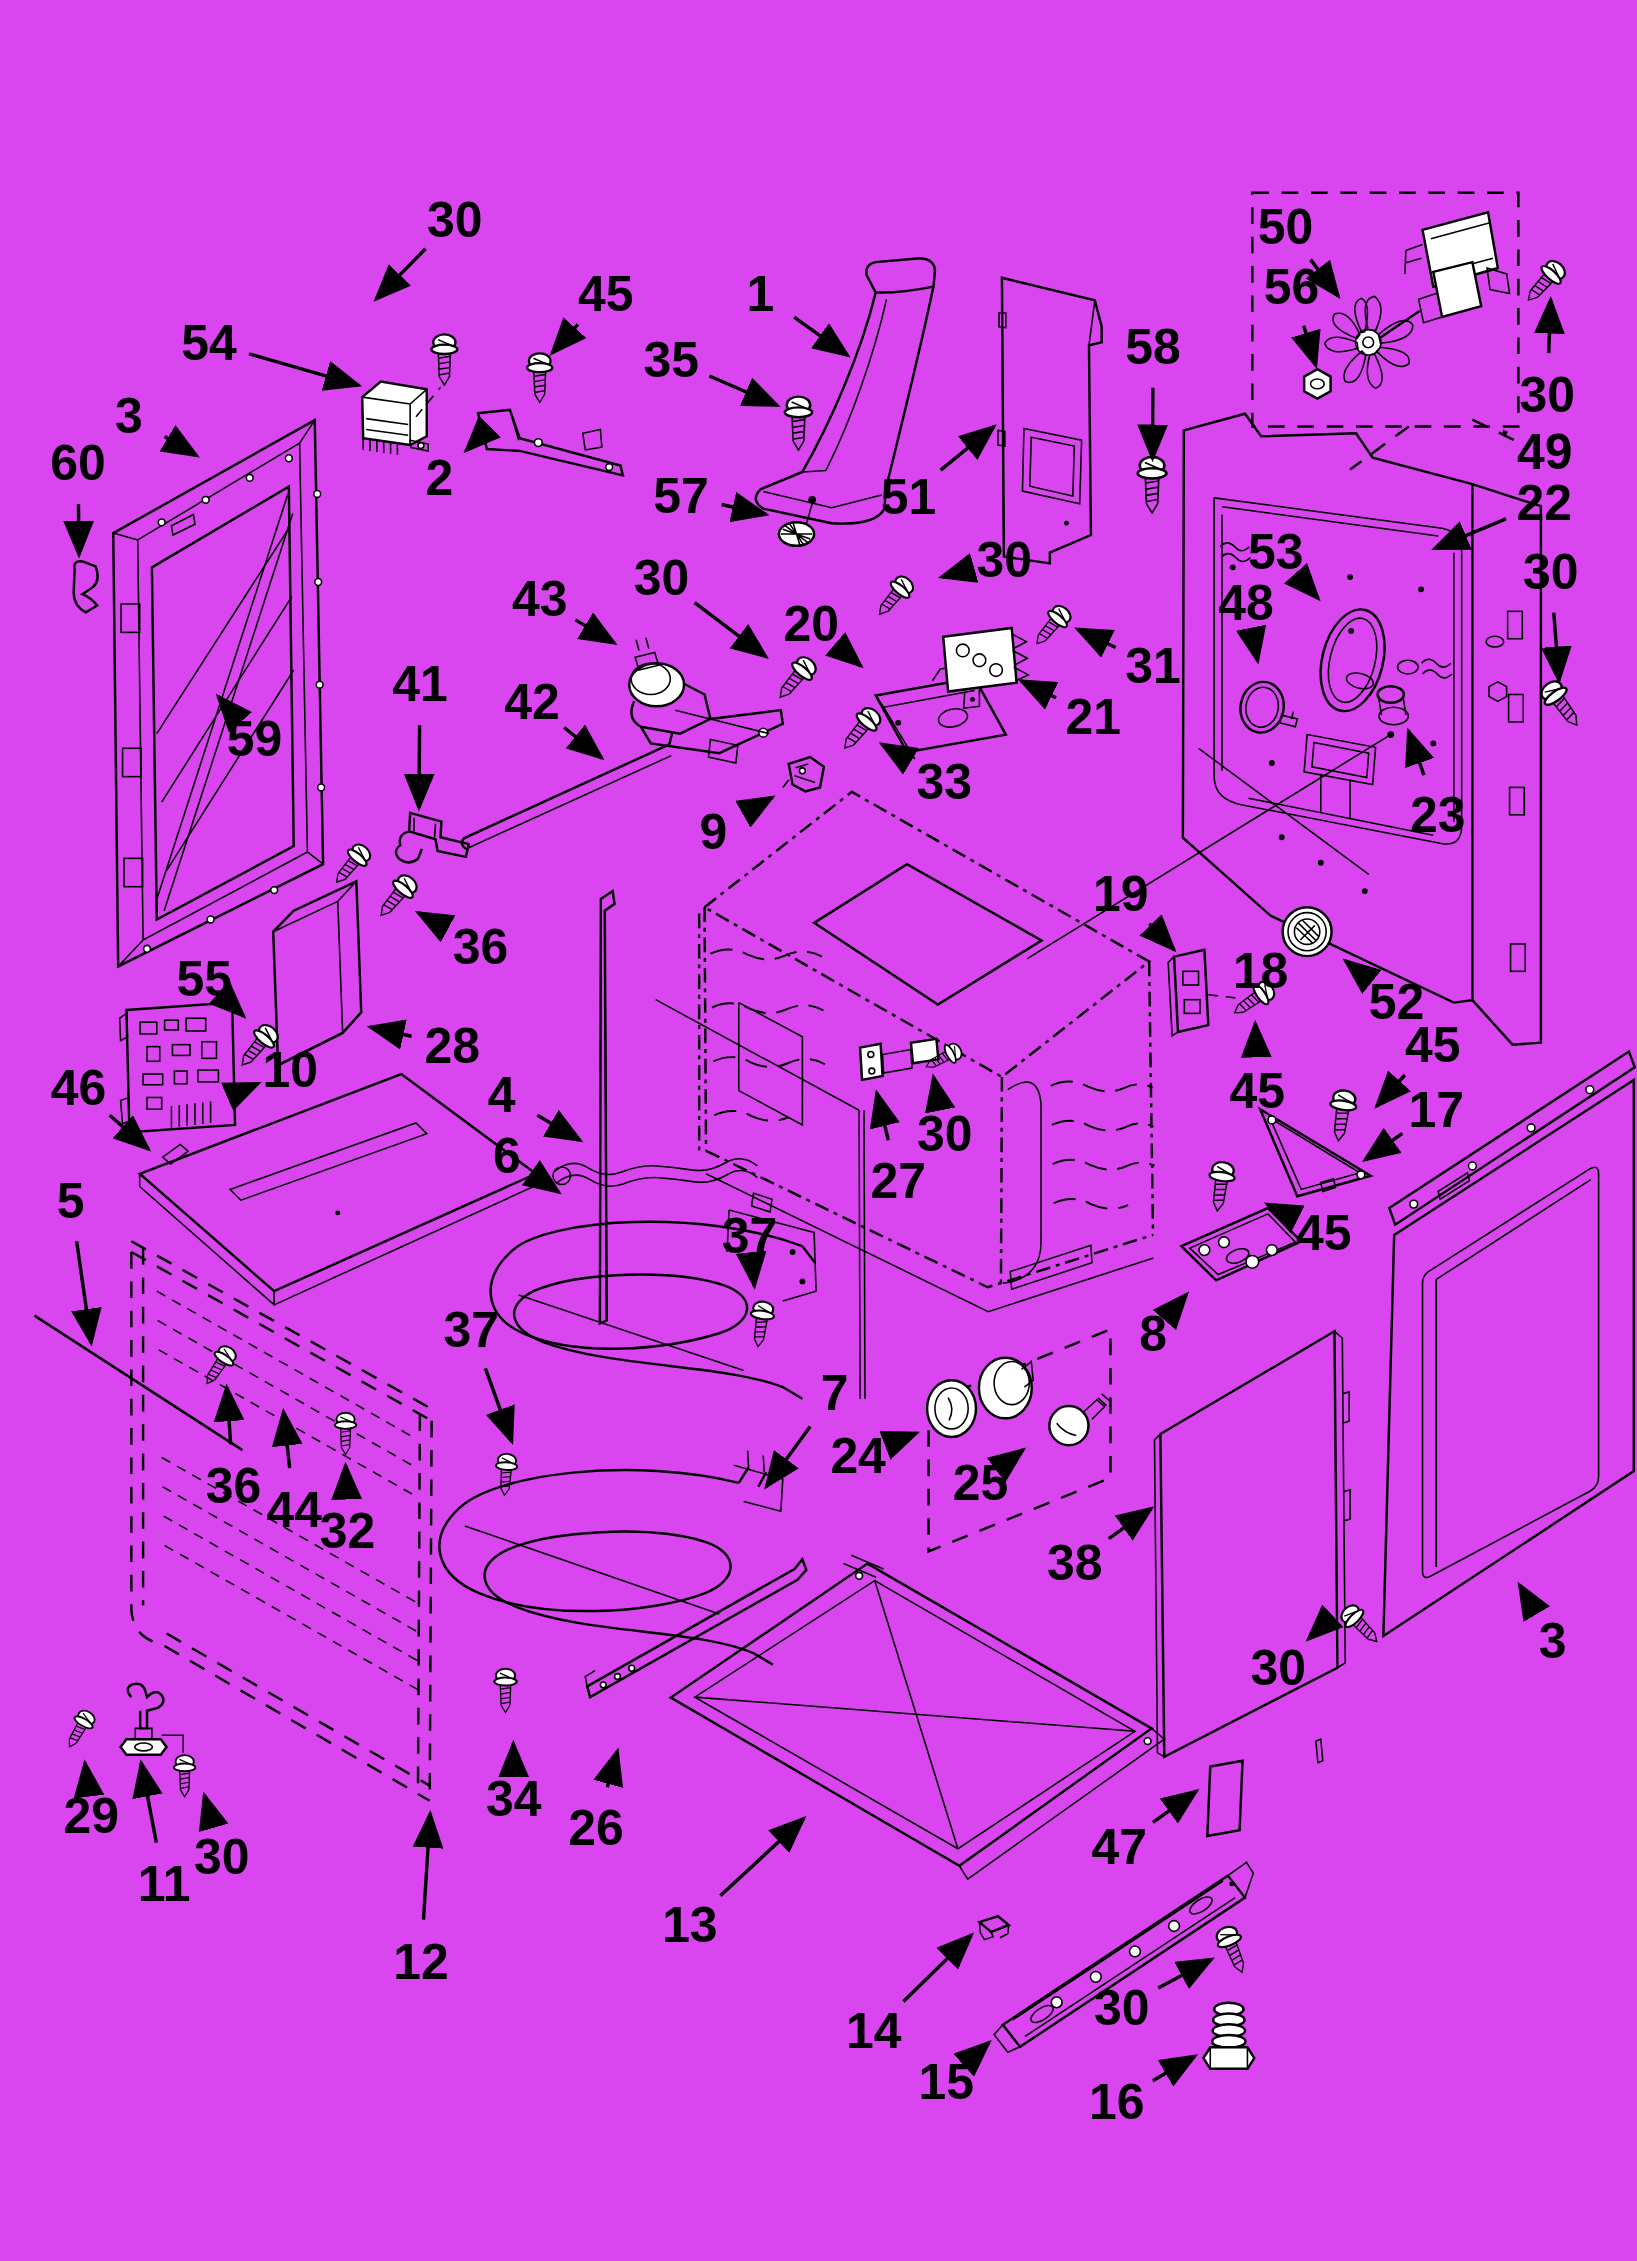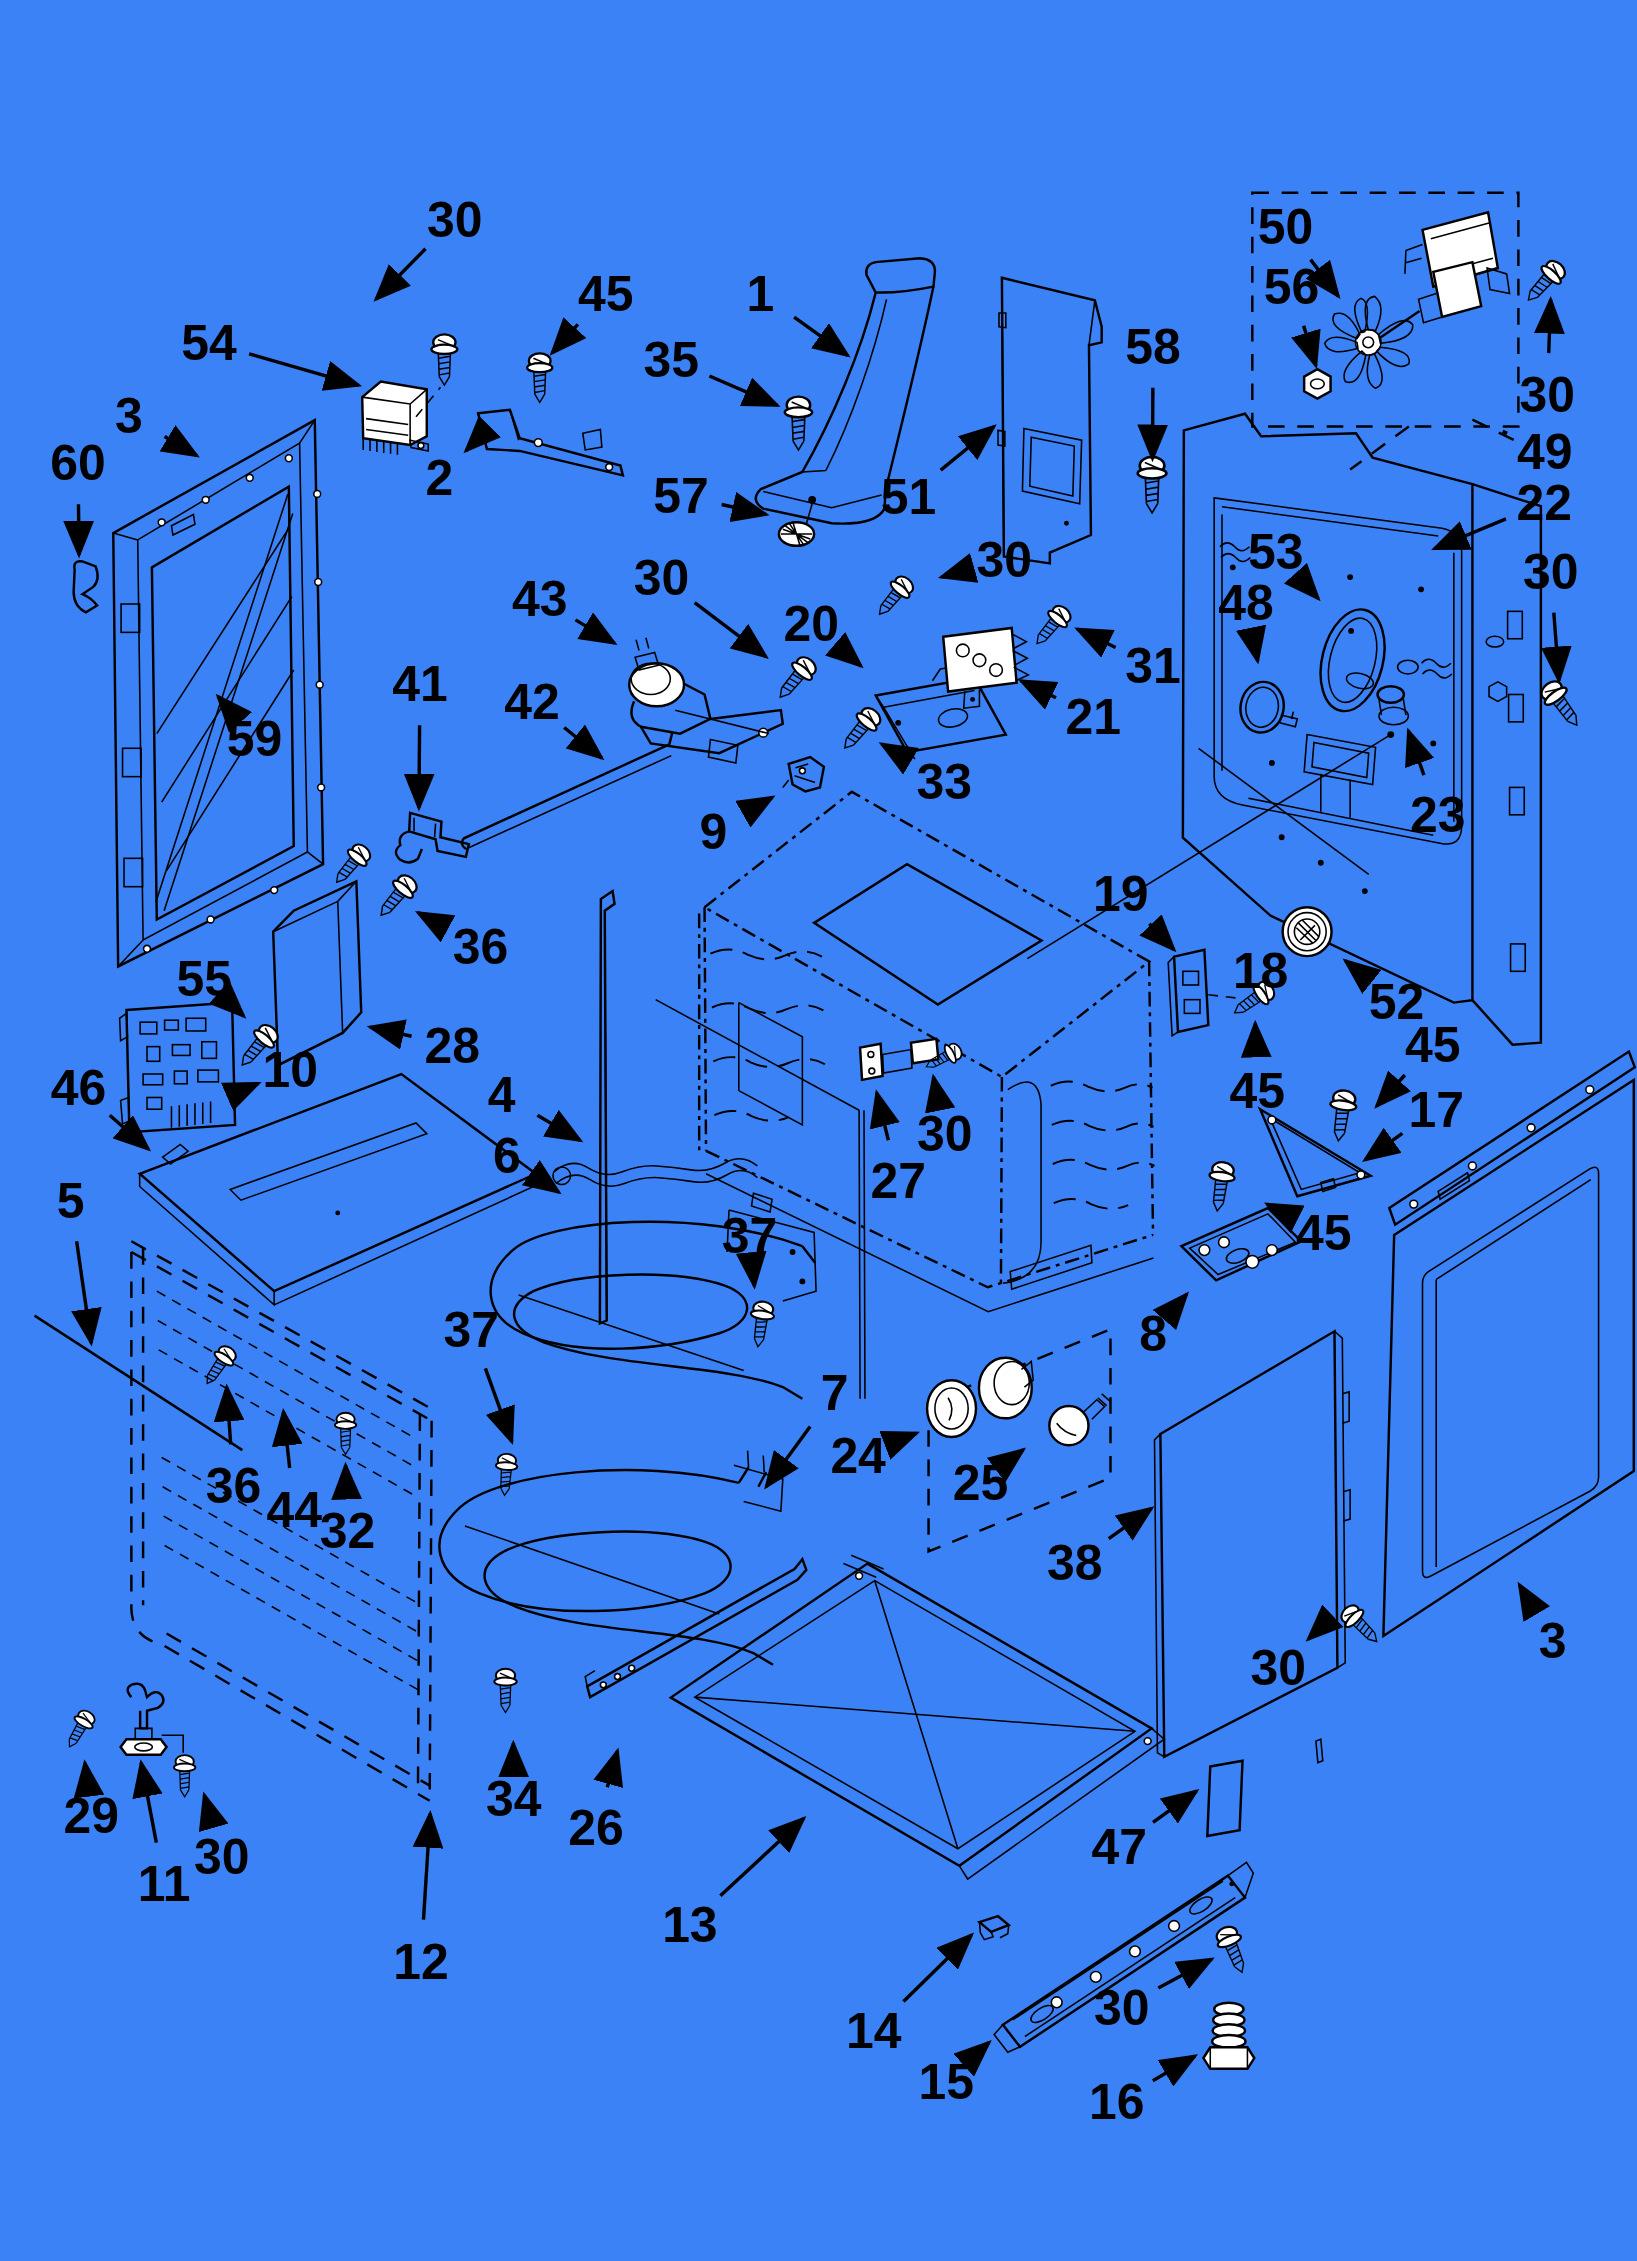--- a/index.html
+++ b/index.html
@@ -1,16 +1,16 @@
 <!DOCTYPE html>
 <html style="font-size:7.8px"><head>
 <meta charset="utf-8">
 <style>
   html,body{margin:0;padding:0;background:#fff;}
-  .stage{position:relative;width:1638px;height:2261px;background:#3b82f6;overflow:hidden;}
+  .stage{position:relative;width:1638px;height:2261px;background:#d946ef;overflow:hidden;}
   svg{position:absolute;left:0;top:0;}
   .ink{stroke:#000;fill:none;stroke-width:5;}
   .ink2{stroke:#000;fill:none;stroke-width:3.2;}
   .inkf{stroke:#000;fill:#fff;stroke-width:5;}
   .dashdot{stroke-dasharray:30 12 8 12;}
   .dashed{stroke-dasharray:34 26;}
   .dashed2{stroke-dasharray:20 16;}
   .hatch{stroke:#000;fill:none;stroke-width:4;stroke-dasharray:46 22;}
   text.callout{font-family:"Liberation Sans",sans-serif;font-weight:700;font-size:102px;fill:#000;text-anchor:middle;}
   .dot{fill:#000;stroke:none;}

